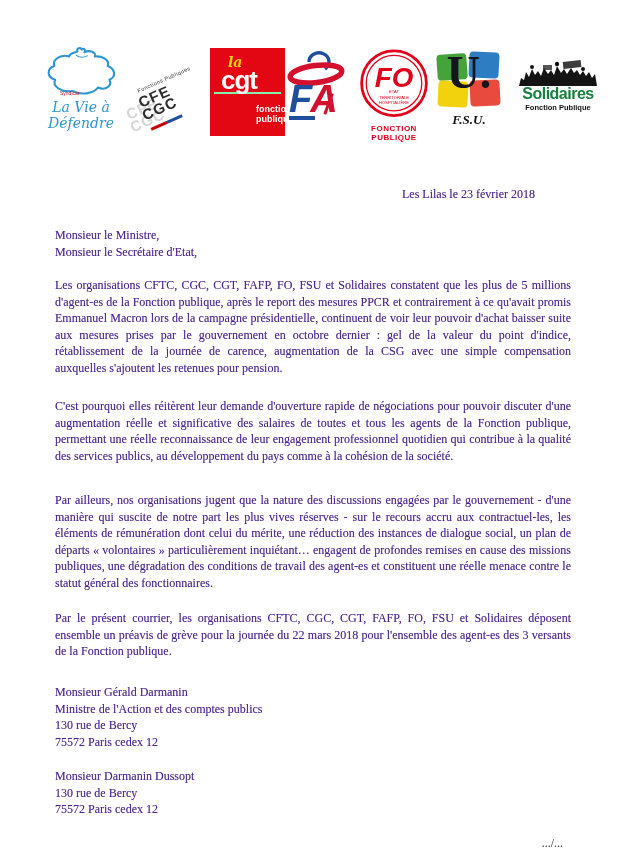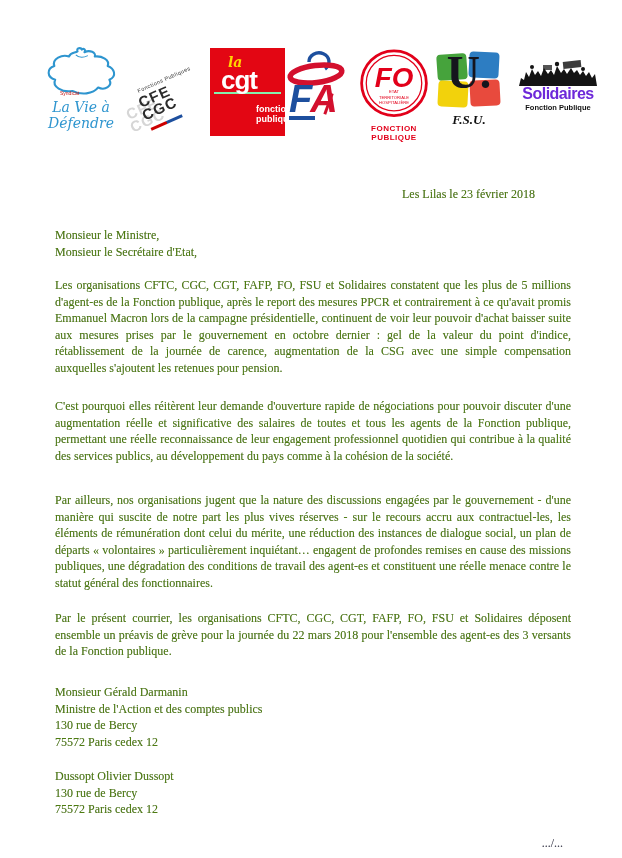--- a/index.html
+++ b/index.html
@@ -65,27 +65,27 @@
   .fsu-mark{position:absolute;left:0;top:-6px;width:64px;text-align:center;
             font-family:"Liberation Serif",serif;font-weight:bold;font-size:46px;
             color:#15151d;}
   .fsu-sub{font-family:"Liberation Serif",serif;font-style:italic;font-weight:bold;
            font-size:13px;color:#111;margin-top:4px;text-align:center;}
 
   
   .logo-solidaires{left:516px;top:20px;width:84px;}
   .sol-crowd{width:78px;height:26px;display:block;margin:0 auto;}
   .sol-name{font-family:"Liberation Sans",sans-serif;font-weight:bold;font-size:16px;
-            color:#6d28d9;line-height:16px;letter-spacing:-.5px;}
+            color:#15803d;line-height:16px;letter-spacing:-.5px;}
   .sol-sub{font-family:"Liberation Sans",sans-serif;font-weight:bold;font-size:7.5px;
            color:#111;margin-top:1px;}
 
   
   .block{position:absolute;left:55px;width:516px;font-size:12px;line-height:16.5px;
-         color:#4d7c0f;text-shadow:0 0 .5px rgba(20,20,40,.35);}
+         color:#4c1d95;text-shadow:0 0 .5px rgba(20,20,40,.35);}
   .date{top:186px;text-align:right;padding-right:36px;box-sizing:border-box;}
   .salutation{top:227px;}
   .para{margin:0;text-align:justify;}
   .p1{top:277px;} .p2{top:398px;} .p3{top:492px;} .p4{top:610px;}
   .rec1{top:684px;} .rec2{top:768px;}
   .continuation{top:835px;text-align:right;padding-right:8px;box-sizing:border-box;
                 color:#4a4a5a;}
 </style>
 </head>
 <body>
@@ -192,20 +192,20 @@
   <p class="block para p4">Par le présent courrier, les organisations CFTC, CGC, CGT, FAFP, FO, FSU et Solidaires déposent ensemble un préavis de grève pour la journée du 22 mars 2018 pour l'ensemble des agent-es des 3 versants de la Fonction publique.</p>
 
   <div class="block rec1">
     <div>Monsieur Gérald Darmanin</div>
     <div>Ministre de l'Action et des comptes publics</div>
     <div>130 rue de Bercy</div>
     <div>75572 Paris cedex 12</div>
   </div>
 
   <div class="block rec2">
-    <div>Dussopt Olivier Dussopt</div>
+    <div>Monsieur Darmanin Dussopt</div>
     <div>130 rue de Bercy</div>
     <div>75572 Paris cedex 12</div>
   </div>
 
   <div class="block continuation">.../...</div>
 
 </div>
 
 </body></html>

